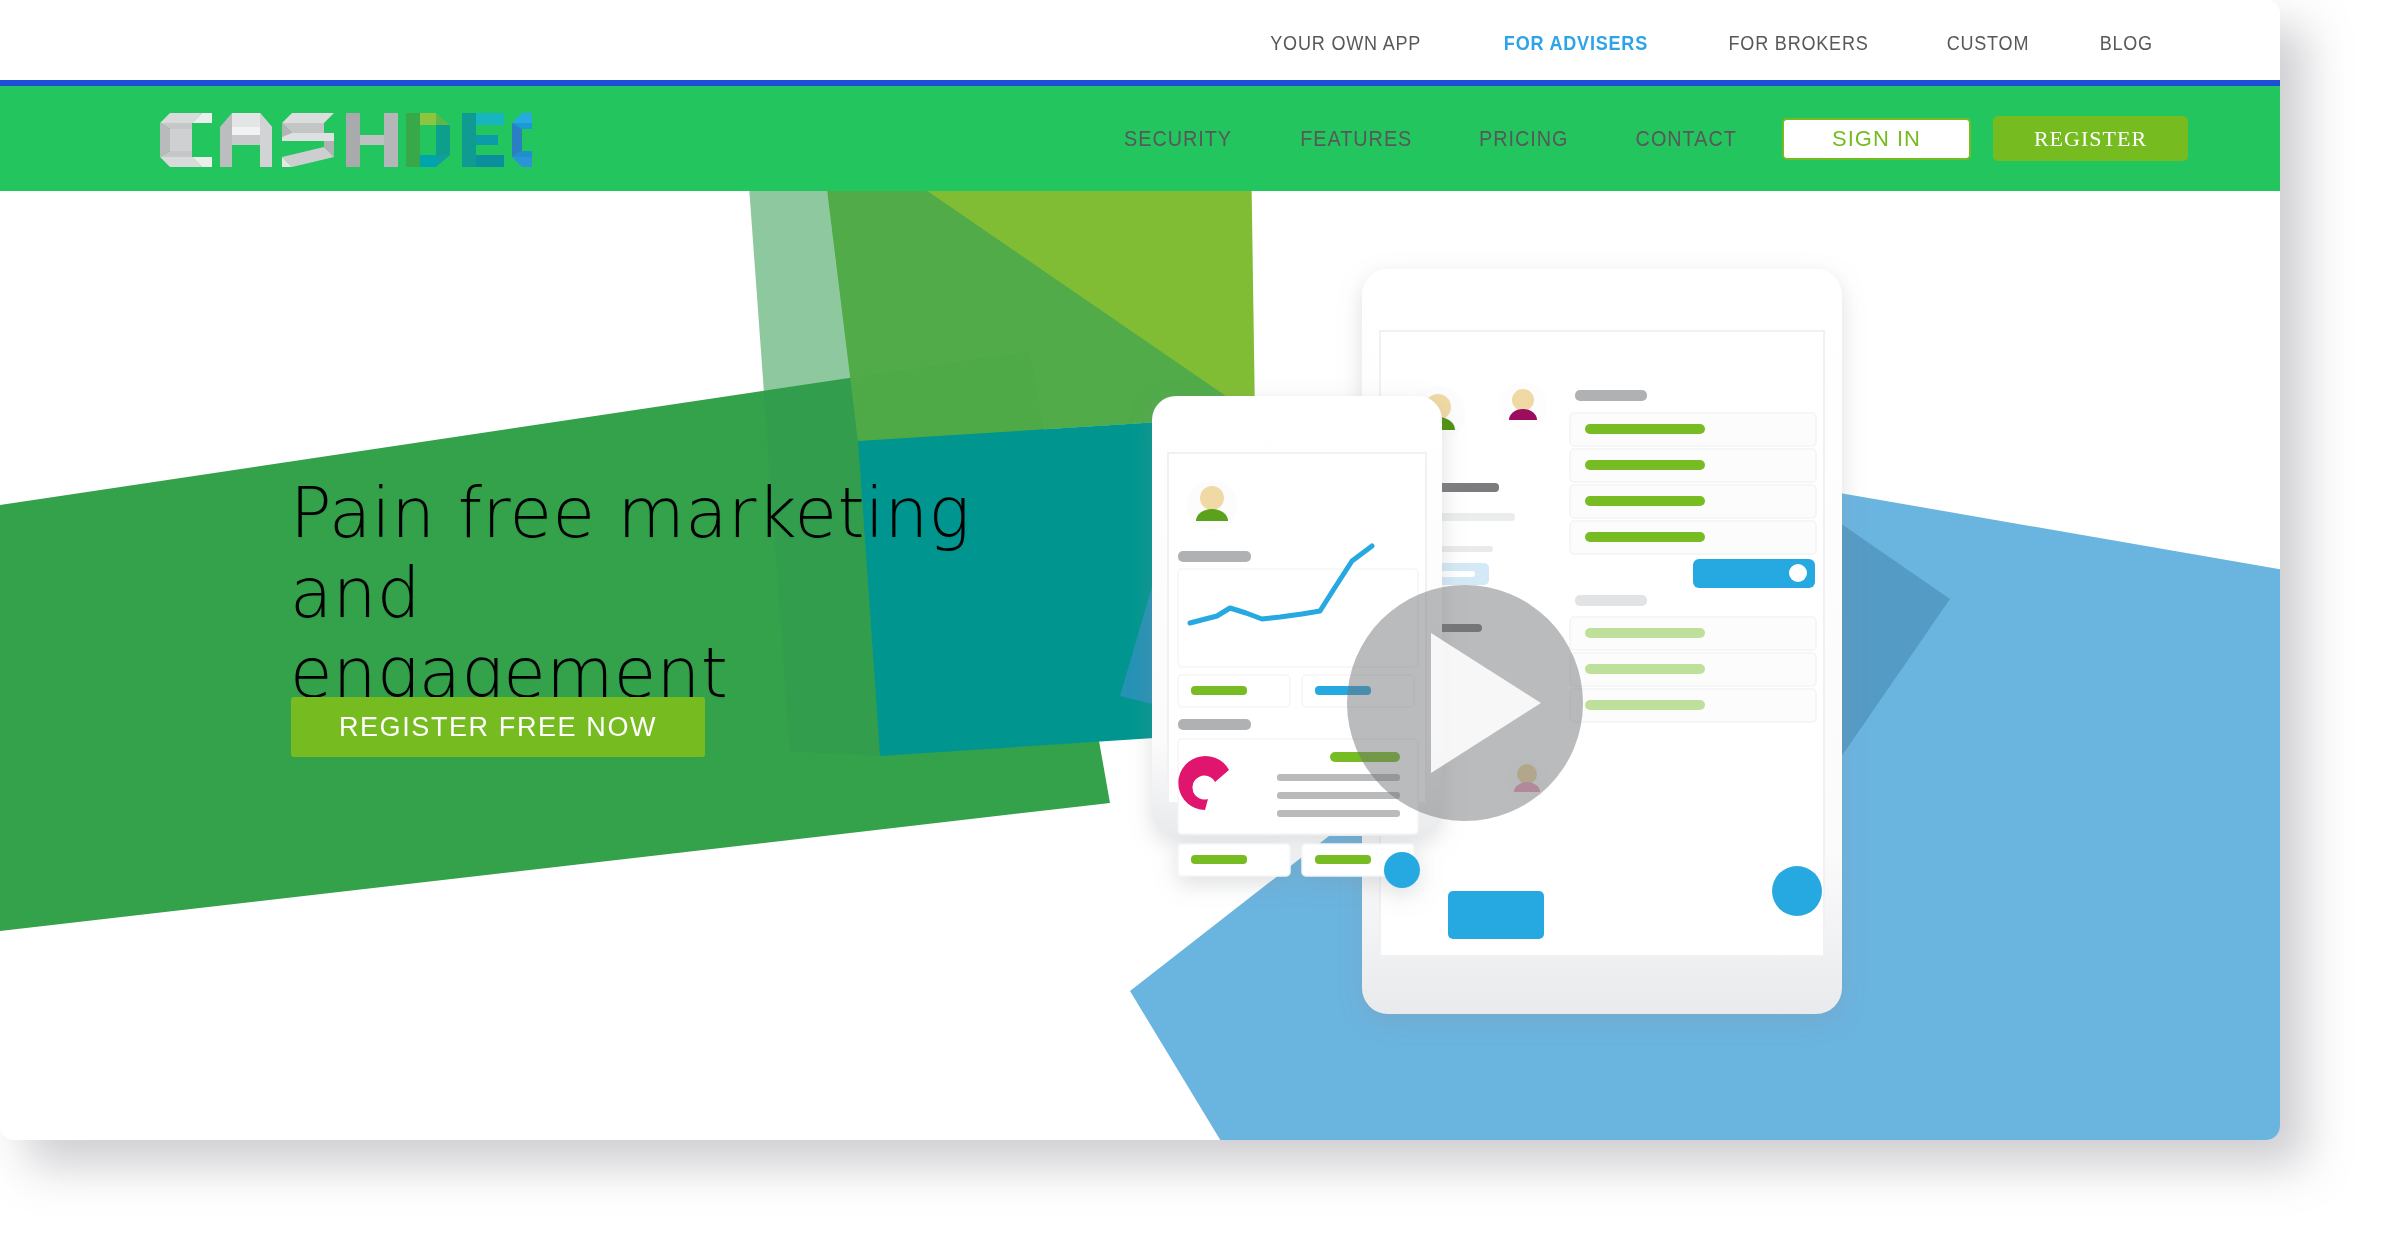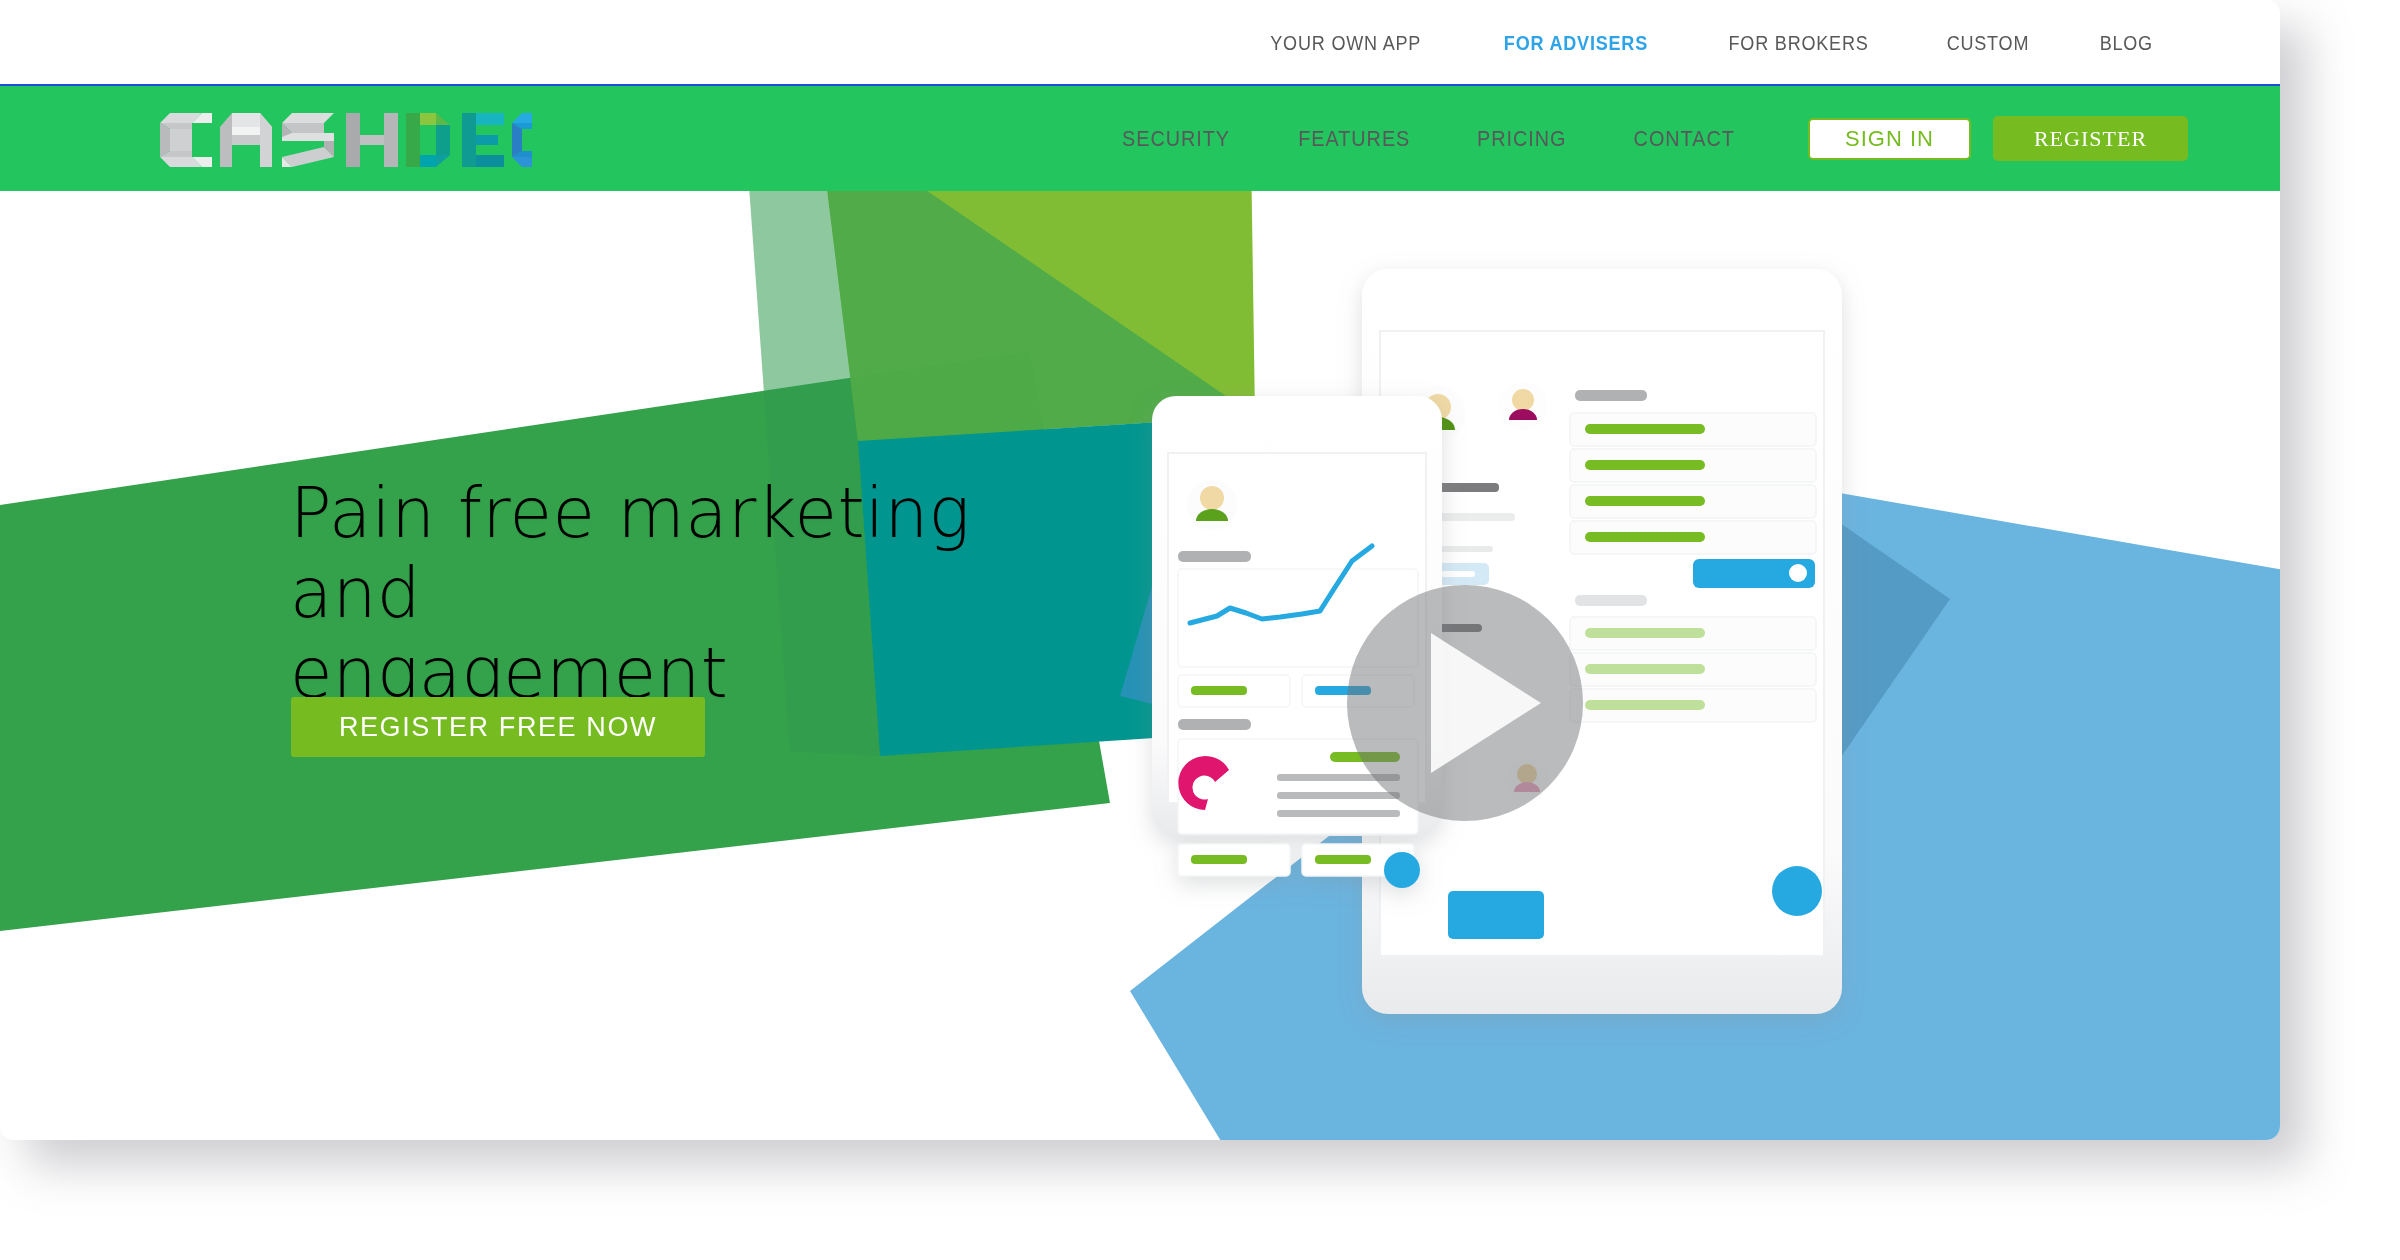--- a/index.html
+++ b/index.html
@@ -19,21 +19,21 @@
     background: #ffffff;
     border-radius: 0 14px 14px 14px;
     box-shadow: 26px 26px 46px rgba(110,112,124,0.34);
     overflow: hidden;
   }
 
   
   #utility-bar {
     position: absolute; left: 0; top: 0;
     width: 2280px; height: 86px;
-    border-bottom: 2px solid #1d4ed8;
+    border-bottom: 6px solid #1d4ed8;
     background: #fff;
   }
   #utility-nav {
     position: absolute; right: 92px; top: 0;
     height: 86px;
     display: flex; align-items: center;
     gap: 0px;
   }
   .util-link {
     font-size: 20.5px;
@@ -67,22 +67,22 @@
   }
   .main-link {
     font-size: 22px; letter-spacing: 1.1px;
     color: #58585a;
     font-family: "Liberation Sans Narrow", "Liberation Sans", sans-serif;
     padding: 0 28px;
     white-space: nowrap; text-decoration: none;
     transform: scaleX(0.9);
   }
   #signin-button {
-    margin-left: 40px;
-    width: 163px; height: 42px;
+    margin-left: 12px;
+    width: 189px; height: 42px;
     border: 2px solid #76bc21;
     border-radius: 5px;
     background: #ffffff;
     color: #76bc21;
     font-size: 22px; letter-spacing: 1px;
     font-family: "Liberation Sans Narrow", "Liberation Sans", sans-serif;
     display: flex; align-items: center; justify-content: center;
     cursor: pointer;
   }
   #register-button {

